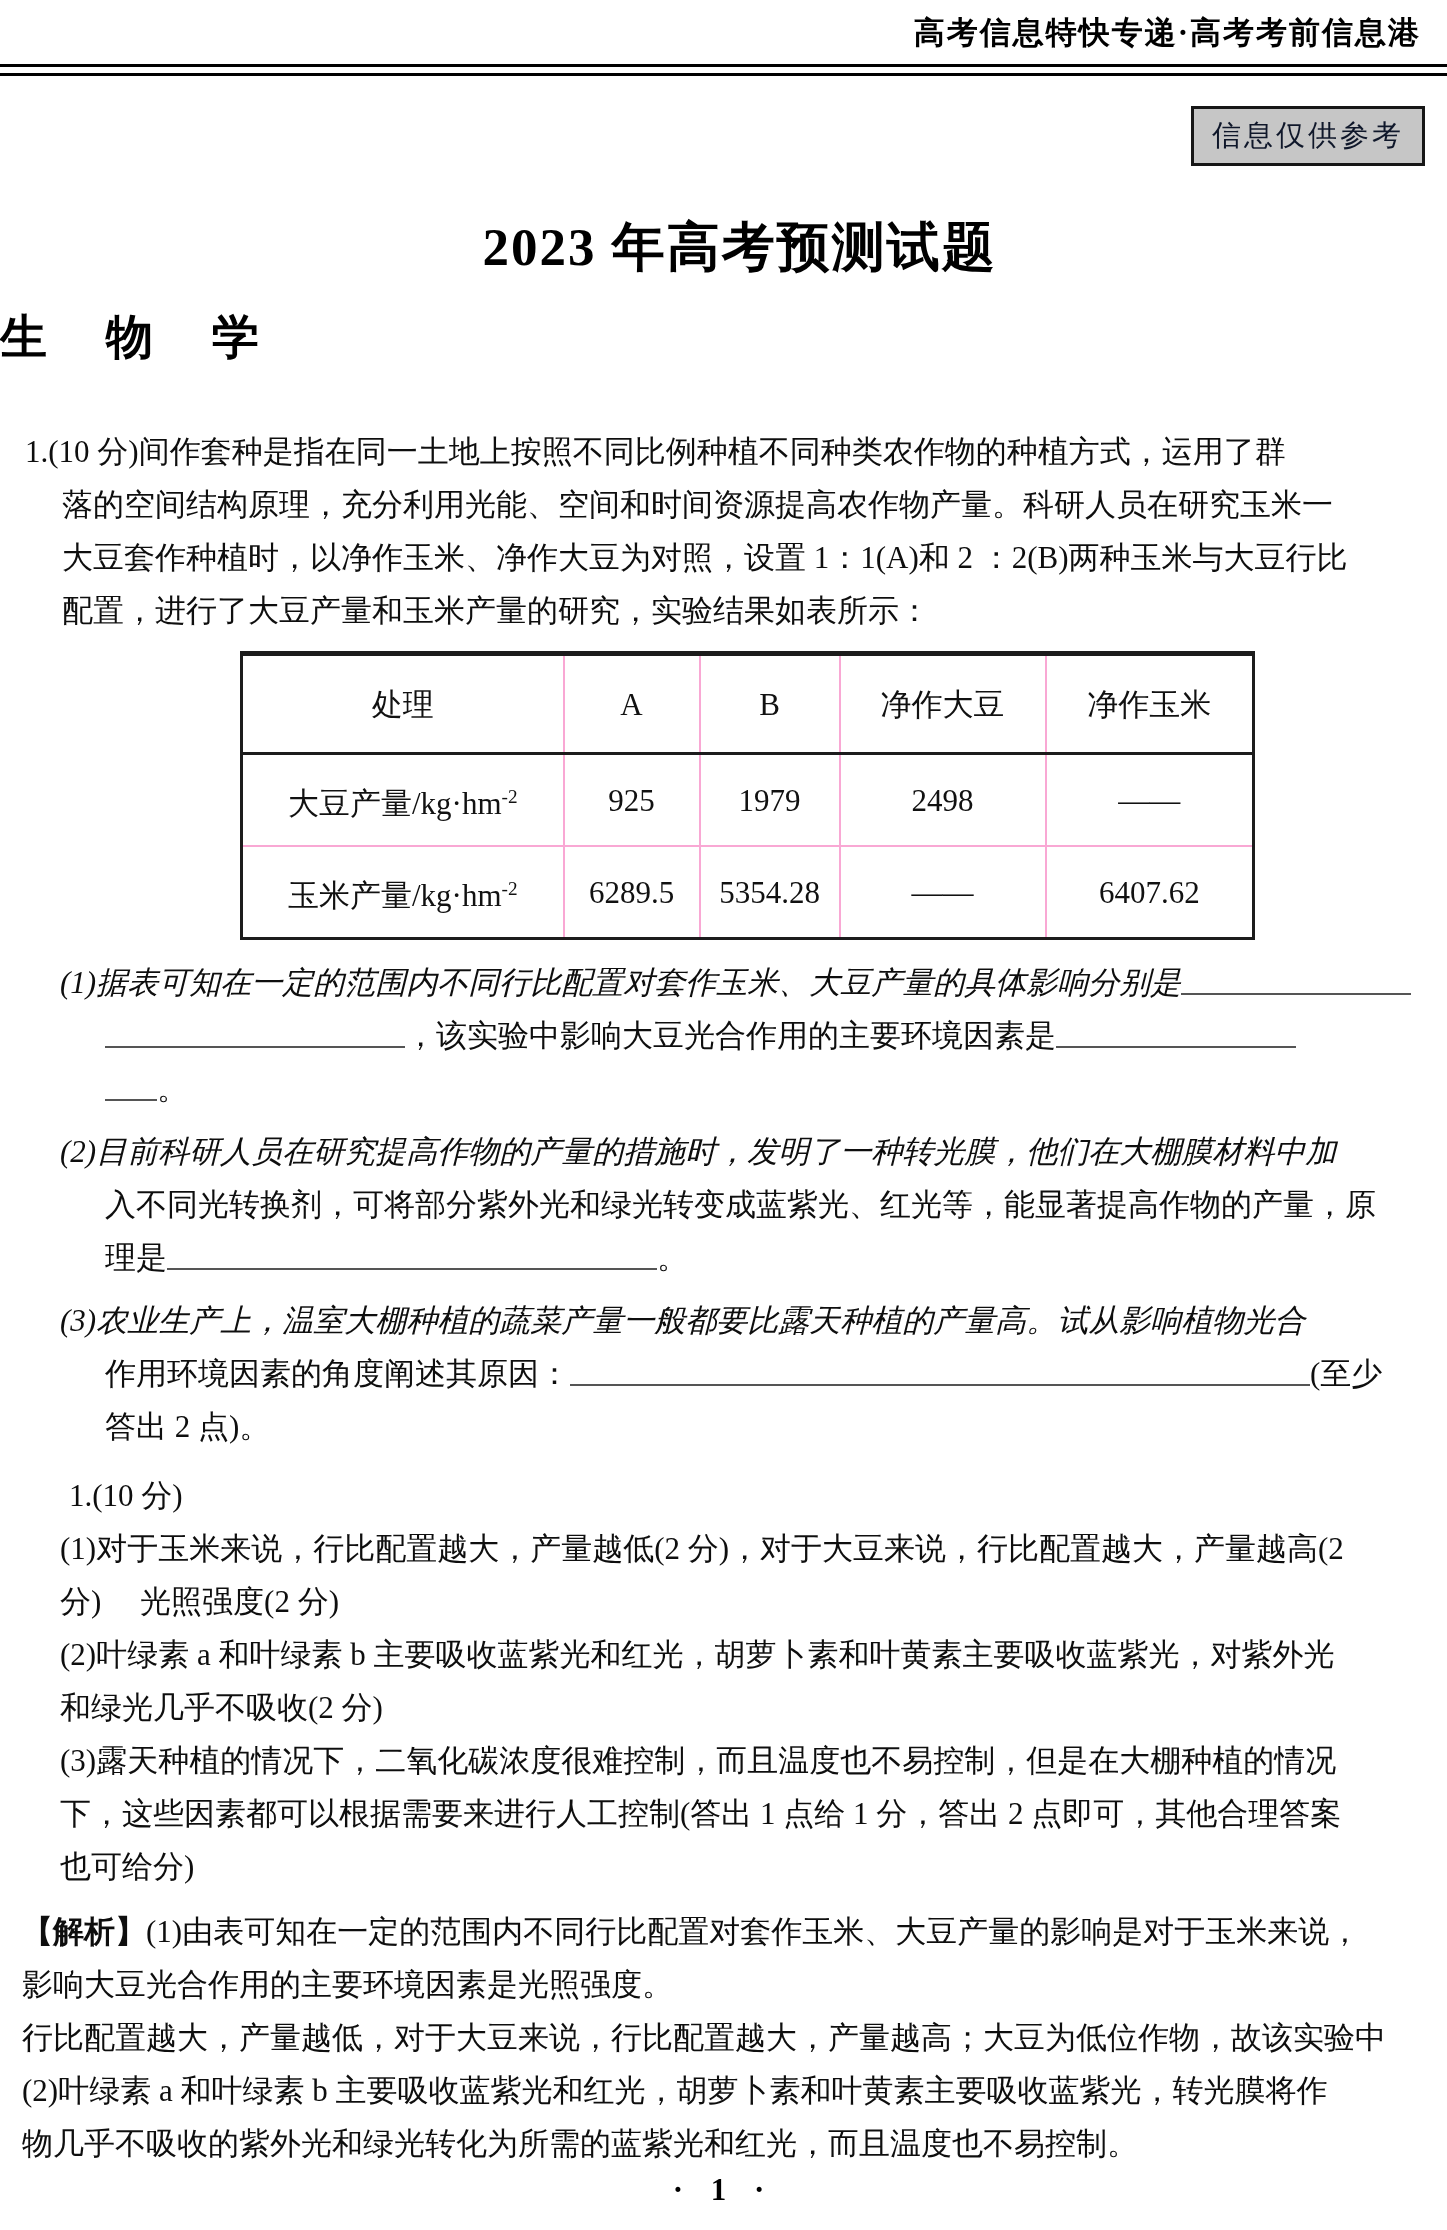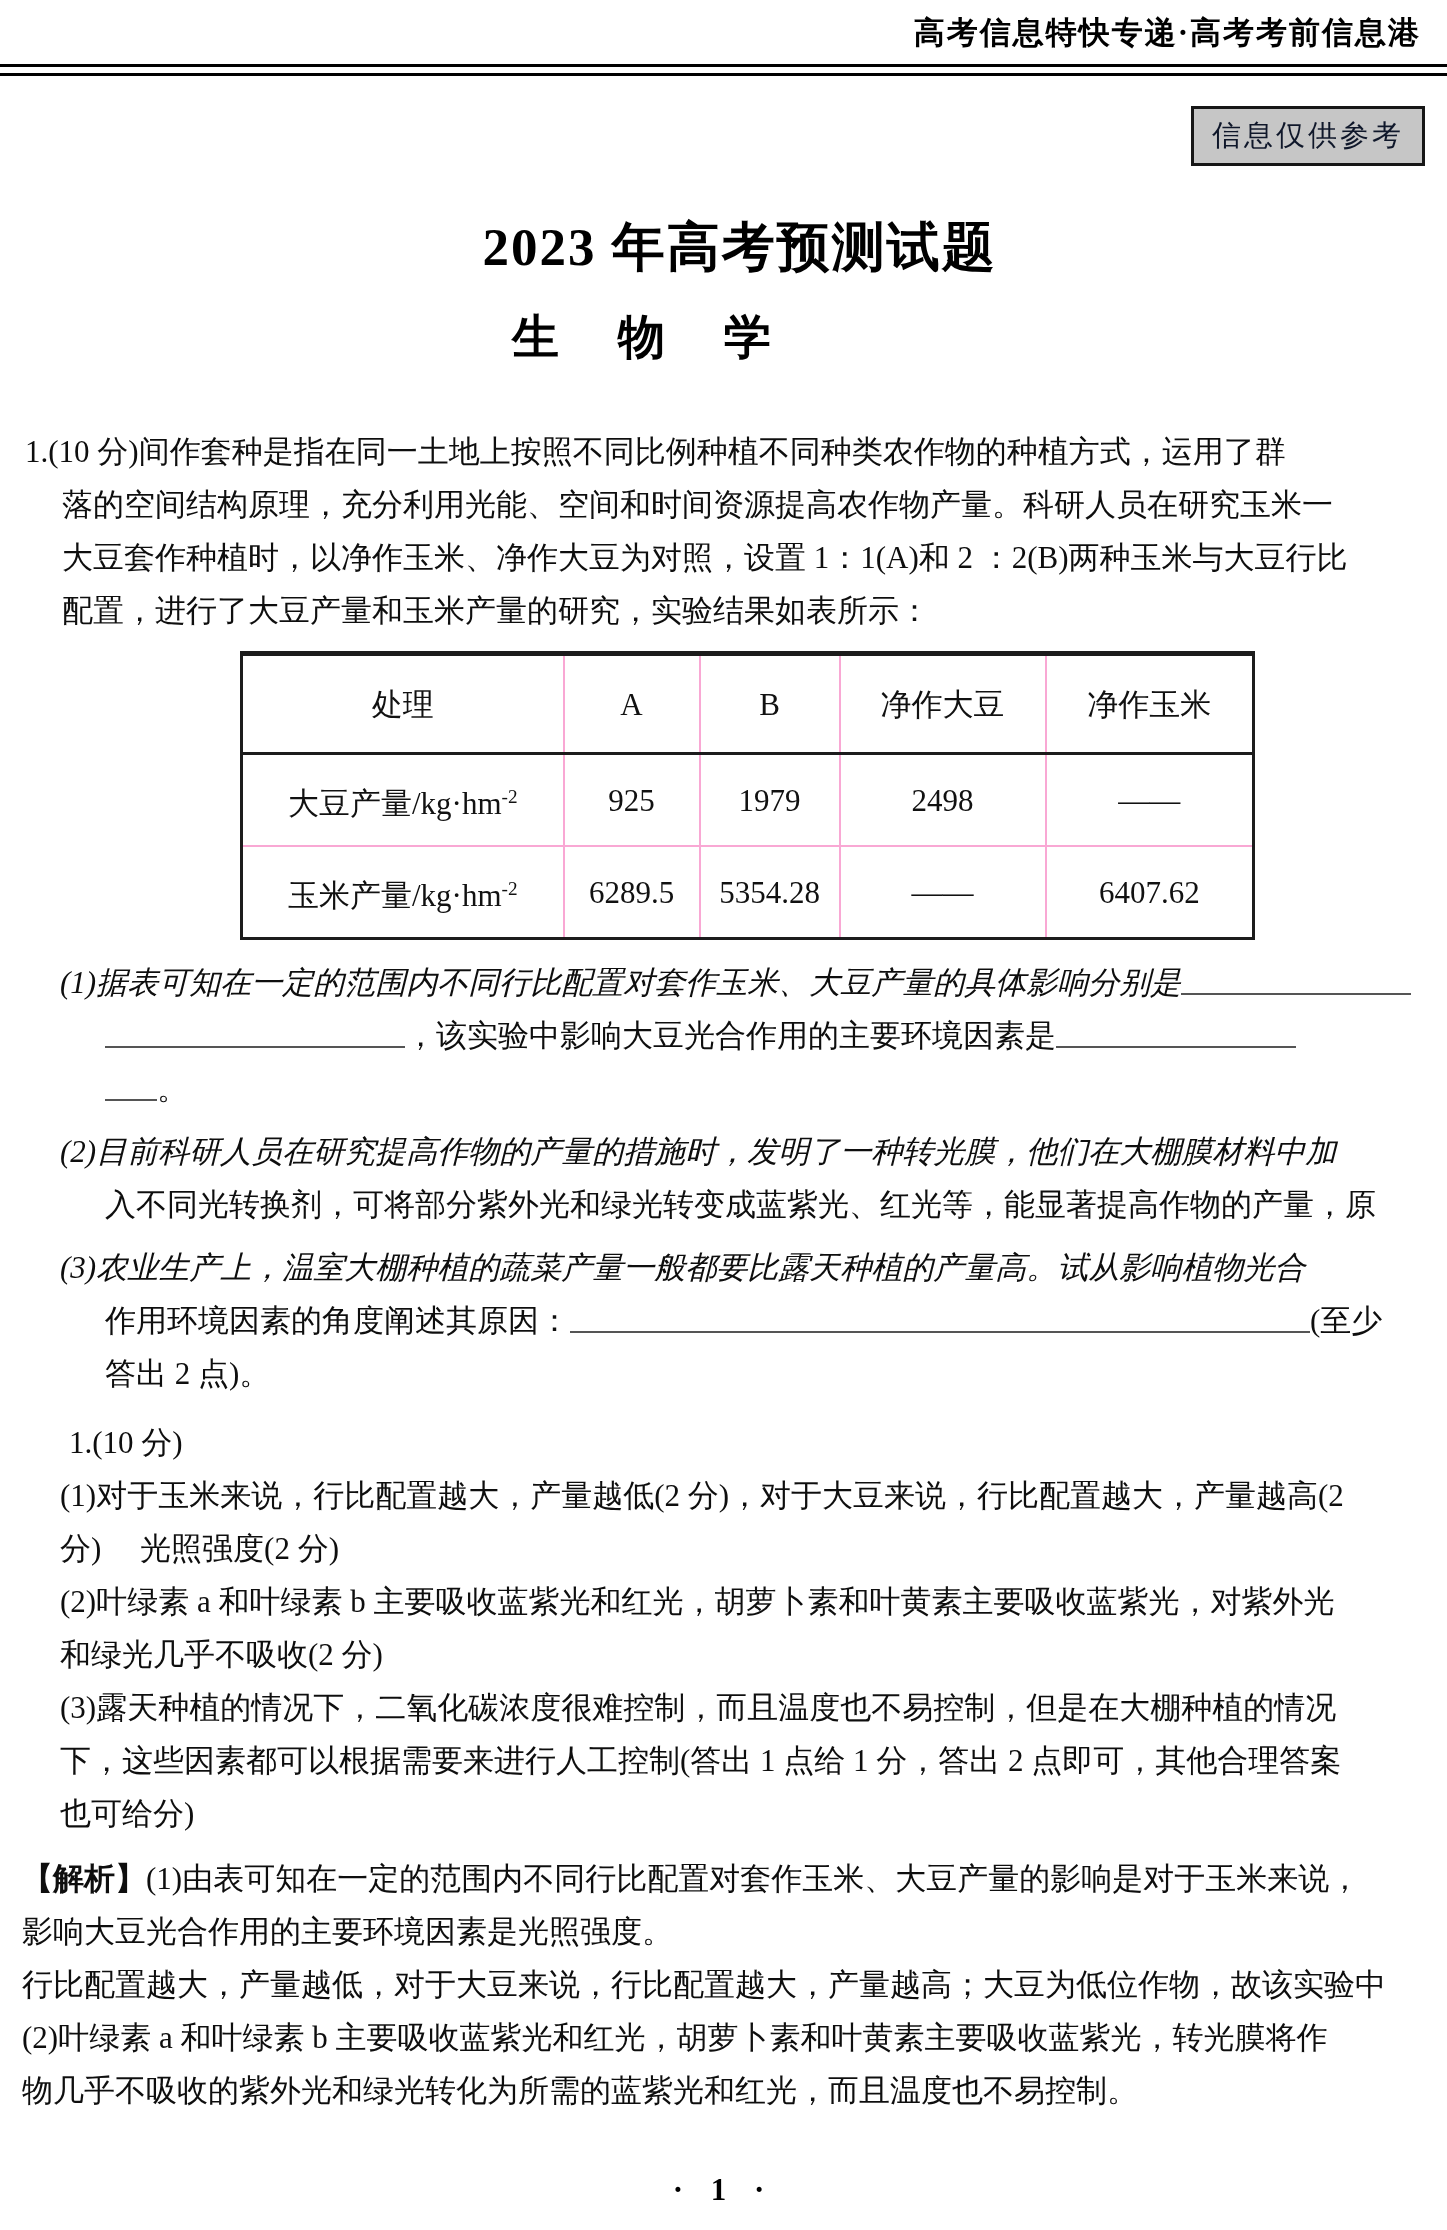--- a/index.html
+++ b/index.html
@@ -30,21 +30,21 @@
     white-space:nowrap;
   }
   
   .doc-title{
     position:absolute;top:212px;left:16px;width:1447px;
     text-align:center;font-size:53px;font-weight:bold;color:#000;
     letter-spacing:2px;
   }
   .doc-subtitle{
     position:absolute;top:306px;left:0;width:1289px;
-    text-align:center;font-size:47px;font-weight:bold;color:#000;
+    text-align:left;font-size:47px;font-weight:bold;color:#000;
     letter-spacing:6px;
   }
   
   .body-col{
     position:absolute;top:425px;left:22px;width:1408px;
     font-size:31px;line-height:53px;color:#0e0e0e;
   }
   .ln{white-space:nowrap;}
   .blank{
     display:inline-block;height:0.95em;
@@ -149,20 +149,21 @@
     </div>
 
     <div class="sub-q q1-block">
         <div class="ln"><span>(1)据表可知在一定的范围内不同行比配置对套作玉米、大豆产量的具体影响分别是</span><span class="blank" style="width: 230px;"></span></div>
         <div class="ln"><span class="blank" style="width: 300px;"></span><span>，该实验中影响大豆光合作用的主要环境因素是</span><span class="blank" style="width: 240px;"></span></div>
         <div class="ln"><span class="blank" style="width: 52px;"></span><span>。</span></div>
       </div>
     <div class="sub-q q2-block">
         <div class="ln"><span>(2)目前科研人员在研究提高作物的产量的措施时，发明了一种转光膜，他们在大棚膜材料中加</span></div>
         <div class="ln"><span>入不同光转换剂，可将部分紫外光和绿光转变成蓝紫光、红光等，能显著提高作物的产量，原</span></div>
+        <div class="ln"><span>理是</span><span class="blank" style="width: 490px;"></span><span>。</span></div>
       </div>
     <div class="sub-q q3-block">
         <div class="ln"><span>(3)农业生产上，温室大棚种植的蔬菜产量一般都要比露天种植的产量高。试从影响植物光合</span></div>
         <div class="ln"><span>作用环境因素的角度阐述其原因：</span><span class="blank" style="width: 740px;"></span><span>(至少</span></div>
         <div class="ln"><span>答出 2 点)。</span></div>
       </div>
 
     <div class="ans-heading answers-start">1.(10 分)</div>
     <div class="ans-block">
         <div class="ln"><span>(1)对于玉米来说，行比配置越大，产量越低(2 分)，对于大豆来说，行比配置越大，产量越高(2</span></div>

